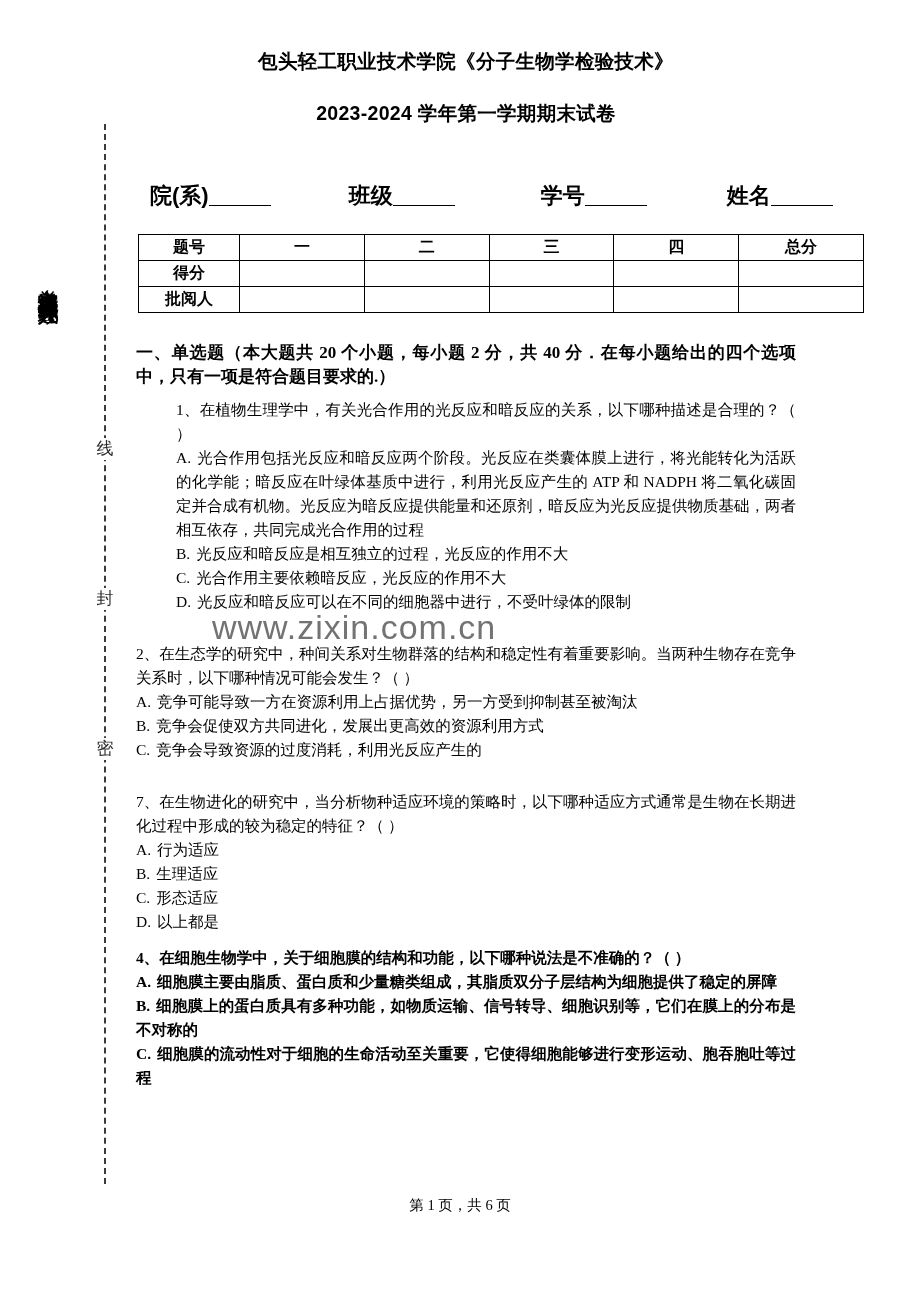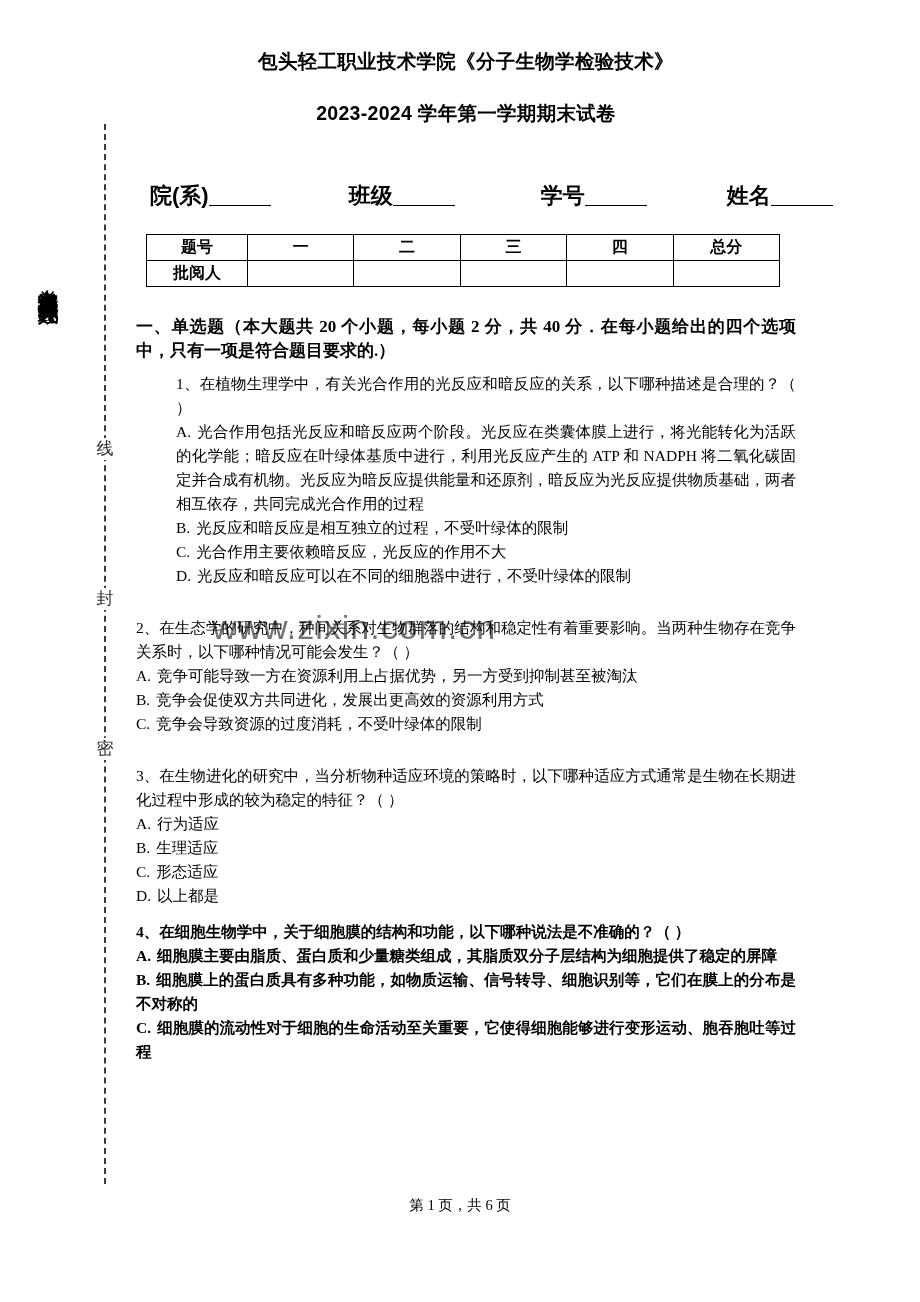--- a/index.html
+++ b/index.html
@@ -114,23 +114,23 @@
     width: 62px;
     vertical-align: -3px;
   }
   .info-field.f1 { margin-right: 78px; }
   .info-field.f2 { margin-right: 86px; }
   .info-field.f3 { margin-right: 80px; }
 
   
   table.score {
     margin-top: 23px;
-    margin-left: 10px;
+    margin-left: 2px;
     border-collapse: collapse;
-    width: 634px;
+    width: 726px;
     table-layout: fixed;
   }
   table.score td {
     border: 1.2px solid #000;
     height: 25px;
     text-align: center;
     font-size: 16px;
     font-family: "Liberation Serif", "DejaVu Serif", serif;
     font-weight: bold;
     padding: 0;
@@ -211,63 +211,71 @@
       <tbody>
           <tr>
         <td class="label">题号</td>
         <td>一</td>
         <td>二</td>
         <td>三</td>
         <td>四</td>
         <td>总分</td>
       </tr>
       <tr>
+        <td class="label">得分</td>
+        <td></td>
+        <td></td>
+        <td></td>
+        <td></td>
+        <td></td>
+      </tr>
+      <tr>
         <td class="label">批阅人</td>
         <td></td>
         <td></td>
         <td></td>
         <td></td>
         <td></td>
       </tr>
     </tbody>
       </table>
 
     <div class="section-head">一、单选题（本大题共 20 个小题，每小题 2 分，共 40 分．在每小题给出的四个选项中，只有一项是符合题目要求的.）</div>
 
     <div class="q-block" style="margin-top:8px;margin-left:40px;">
       <div class="q-stem">1、在植物生理学中，有关光合作用的光反应和暗反应的关系，以下哪种描述是合理的？（ ）</div>
       <div class="opt">
         <span class="ltr">A.</span><span>光合作用包括光反应和暗反应两个阶段。光反应在类囊体膜上进行，将光能转化为活跃的化学能；暗反应在叶绿体基质中进行，利用光反应产生的 ATP 和 NADPH 将二氧化碳固定并合成有机物。光反应为暗反应提供能量和还原剂，暗反应为光反应提供物质基础，两者相互依存，共同完成光合作用的过程</span>
       </div>
       <div class="opt">
-        <span class="ltr">B.</span><span>光反应和暗反应是相互独立的过程，不受叶绿体的限制</span>
+        <span class="ltr">B.</span><span>光反应和暗反应是相互独立的过程，光反应的作用不大</span>
       </div>
       <div class="opt">
         <span class="ltr">C.</span><span>光合作用主要依赖暗反应，光反应的作用不大</span>
       </div>
       <div class="opt">
         <span class="ltr">D.</span><span>光反应和暗反应可以在不同的细胞器中进行，不受叶绿体的限制</span>
       </div>
     </div>
 
     <div class="q-block" style="margin-top:28px;">
       <div class="q-stem">2、在生态学的研究中，种间关系对生物群落的结构和稳定性有着重要影响。当两种生物存在竞争关系时，以下哪种情况可能会发生？（ ）</div>
       <div class="opt">
         <span class="ltr">A.</span><span>竞争可能导致一方在资源利用上占据优势，另一方受到抑制甚至被淘汰</span>
       </div>
       <div class="opt">
         <span class="ltr">B.</span><span>竞争会促使双方共同进化，发展出更高效的资源利用方式</span>
       </div>
       <div class="opt">
-        <span class="ltr">C.</span><span>竞争会导致资源的过度消耗，不受叶绿体的限制</span>
+        <span class="ltr">C.</span><span>竞争会导致资源的过度消耗，利用光反应产生的</span>
       </div>
     </div>
 
     <div class="q-block" style="margin-top:28px;">
-      <div class="q-stem">3、在生物进化的研究中，当分析物种适应环境的策略时，以下哪种适应方式通常是生物在长期进化过程中形成的较为稳定的特征？（ ）</div>
+      <div class="q-stem">7、在生物进化的研究中，当分析物种适应环境的策略时，以下哪种适应方式通常是生物在长期进化过程中形成的较为稳定的特征？（ ）</div>
       <div class="opt">
         <span class="ltr">A.</span><span>行为适应</span>
       </div>
       <div class="opt">
         <span class="ltr">B.</span><span>生理适应</span>
       </div>
       <div class="opt">
         <span class="ltr">C.</span><span>形态适应</span>
       </div>
       <div class="opt">

